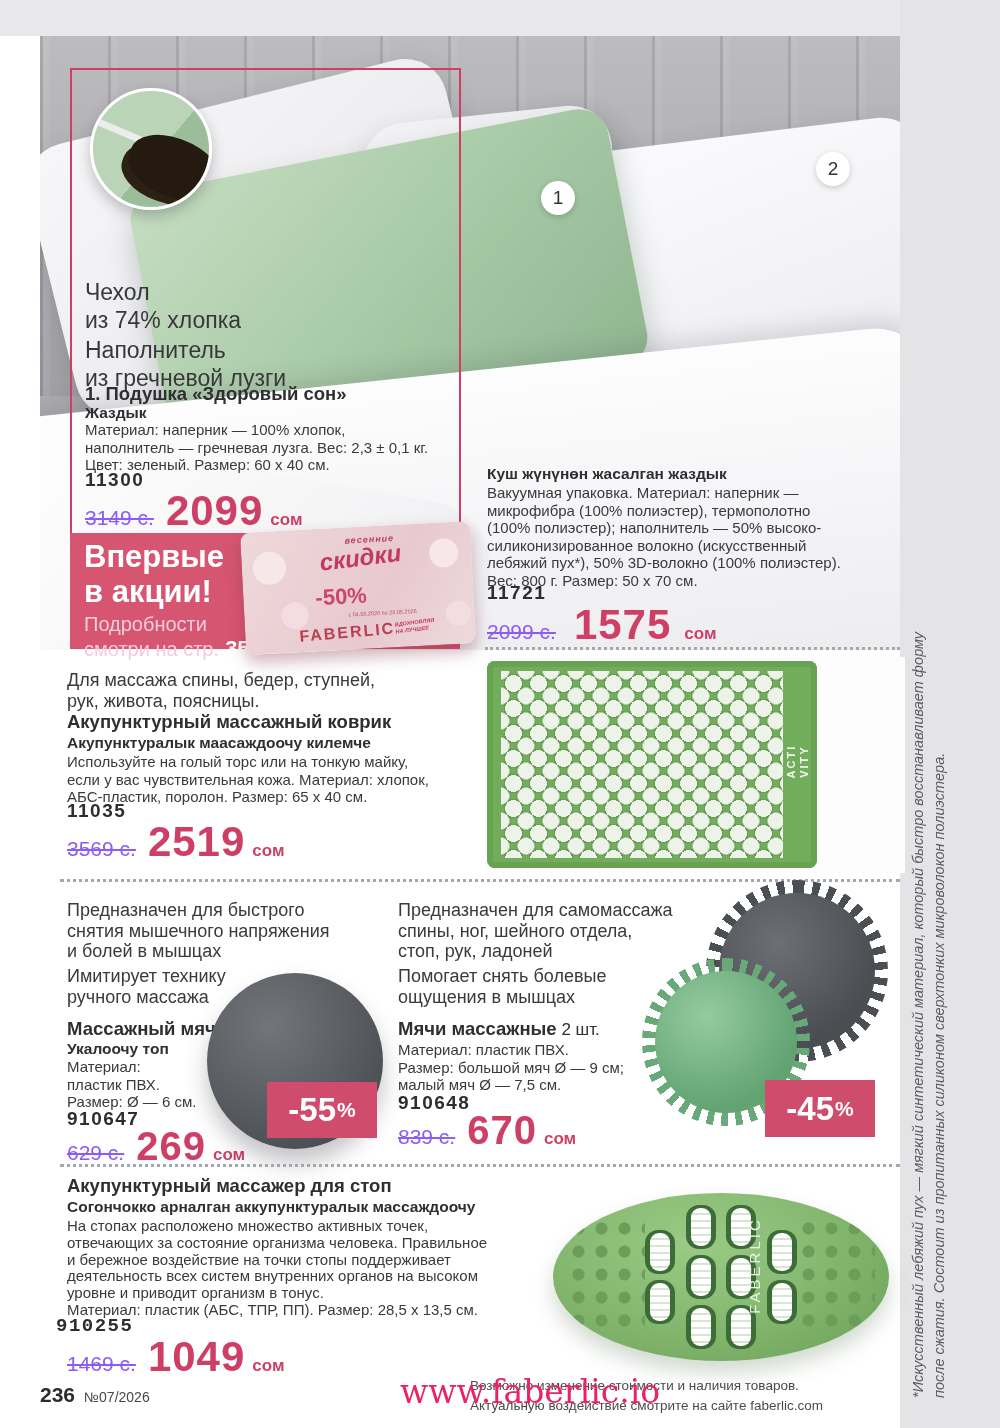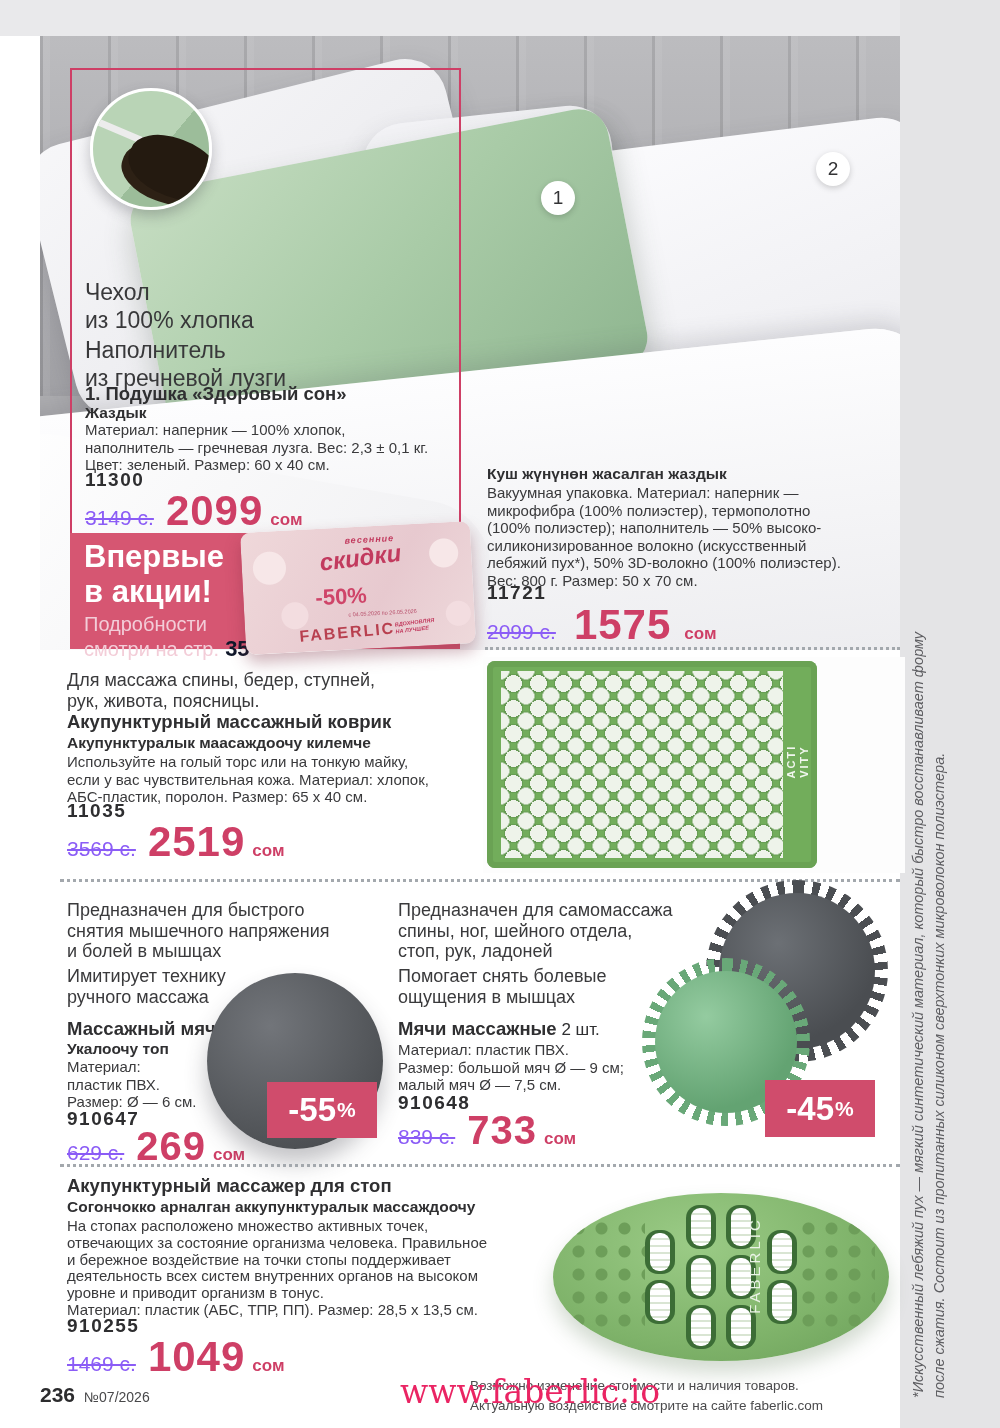--- a/index.html
+++ b/index.html
@@ -48,21 +48,21 @@
   .article{font-weight:bold;font-size:19px;letter-spacing:1.5px;color:#2e2e30;}
   .price-row{display:flex;align-items:baseline;}
   .price-old{font-size:21px;color:#8b5cf6;text-decoration:line-through;text-decoration-thickness:2px;margin-right:12px;}
   .price-new{font-size:42px;font-weight:bold;color:#ce3f66;letter-spacing:1px;}
   .price-cur{font-size:17px;font-weight:bold;color:#ce3f66;margin-left:7px;}
   
   .banner{left:70px;top:533px;width:390px;height:116px;background:#d65672;color:#ffffff;padding:6px 0 0 14px;box-sizing:border-box;}
   .banner .b1{font-size:31px;font-weight:bold;line-height:1.13;}
   .banner .b3{font-size:20px;line-height:1.15;color:#f3cdd8;margin-top:4px;}
   .banner .b4{font-size:20px;color:#f3cdd8;}
-  .banner .b4 b{color:#0f172a;font-size:22px;}
+  .banner .b4 b{color:#ffffff;font-size:22px;}
   .coupon{left:243px;top:527px;width:230px;height:122px;transform:rotate(-3deg);border-radius:10px;
      overflow:hidden;box-shadow:0 8px 16px rgba(120,40,60,.35);
      background:
        radial-gradient(circle at 12% 30%,#f7e7e8 0 16px,rgba(0,0,0,0) 17px),
        radial-gradient(circle at 22% 70%,#f3dde0 0 13px,rgba(0,0,0,0) 14px),
        radial-gradient(circle at 88% 25%,#f7e7e8 0 14px,rgba(0,0,0,0) 15px),
        radial-gradient(circle at 93% 75%,#f3dde0 0 12px,rgba(0,0,0,0) 13px),
        linear-gradient(120deg,#efd8da,#e7c9cf 60%,#eed9db);}
   .coupon .script-sm{position:absolute;left:104px;top:8px;font-size:9px;font-weight:bold;font-style:italic;color:#c23a5e;letter-spacing:1px;}
   .coupon .script-big{position:absolute;left:78px;top:17px;font-size:24px;font-weight:bold;font-style:italic;color:#c23a5e;transform:rotate(-4deg);}
@@ -140,21 +140,21 @@
 
   <div class="abs inset">
     <div class="zip"></div>
     <div class="seeds"></div>
   </div>
 
   <div class="abs marker" style="left:541px;top:181px;">1</div>
   <div class="abs marker" style="left:816px;top:152px;">2</div>
 
   <div class="abs hero-label ml" style="left:85px;top:278px;">Чехол
-из 100% хлопка</div>
+из 74% хлопка</div>
   <div class="abs hero-label ml" style="left:85px;top:336px;">Наполнитель
 из гречневой лузги</div>
 
   <div class="abs sec-title" style="left:85px;top:383px;">1. Подушка «Здоровый сон»</div>
   <div class="abs sec-sub" style="left:85px;top:404px;">Жаздык</div>
   <div class="abs body-txt ml" style="left:85px;top:421px;width:385px;">Материал: наперник — 100% хлопок,
 наполнитель — гречневая лузга. Вес: 2,3 ± 0,1 кг.
 Цвет: зеленый. Размер: 60 х 40 см.</div>
   <div class="abs article" style="left:85px;top:469px;">11300</div>
   <div class="abs price-row" style="left:85px;top:487px;">
@@ -247,21 +247,21 @@
 стоп, рук, ладоней</div>
   <div class="abs intro-txt ml" style="left:398px;top:966px;">Помогает снять болевые
 ощущения в мышцах</div>
   <div class="abs sec-title" style="left:398px;top:1018px;"><span>Мячи массажные</span><span style="font-weight:normal;font-size:17px;"> 2 шт.</span></div>
   <div class="abs body-txt ml" style="left:398px;top:1041px;width:330px;">Материал: пластик ПВХ.
 Размер: большой мяч Ø — 9 см;
 малый мяч Ø — 7,5 см.</div>
   <div class="abs article" style="left:398px;top:1092px;">910648</div>
   <div class="abs price-row" style="left:398px;top:1108px;">
     <span class="price-old">839 с.</span>
-    <span class="price-new" style="font-size:40px;">733</span>
+    <span class="price-new" style="font-size:40px;">670</span>
     <span class="price-cur">сом</span>
   </div>
   <div class="abs spiky spiky-dark">
       <div class="core"></div>
     </div>
   <div class="abs spiky spiky-green">
       <div class="core"></div>
     </div>
   <div class="abs badge" style="left:765px;top:1080px;width:110px;height:57px;">
     <span class="pv">-45</span>
@@ -271,21 +271,21 @@
   <div class="abs dots" style="left:60px;top:1164px;width:840px;"></div>
 
   <div class="abs sec-title" style="left:67px;top:1175px;">Акупунктурный массажер для стоп</div>
   <div class="abs sec-sub" style="left:67px;top:1198px;">Согончокко арналган аккупунктуралык массаждоочу</div>
   <div class="abs body-txt ml" style="left:67px;top:1218px;width:475px;line-height:16.8px;">На стопах расположено множество активных точек,
 отвечающих за состояние организма человека. Правильное
 и бережное воздействие на точки стопы поддерживает
 деятельность всех систем внутренних органов на высоком
 уровне и приводит организм в тонус.
 Материал: пластик (АБС, ТПР, ПП). Размер: 28,5 х 13,5 см.</div>
-  <div class="abs article" style="left:67px;top:1315px;">910255</div>
+  <div class="abs article" style="left:56px;top:1315px;font-family:Liberation Mono, monospace;">910255</div>
   <div class="abs price-row" style="left:67px;top:1333px;">
     <span class="price-old">1469 с.</span>
     <span class="price-new">1049</span>
     <span class="price-cur">сом</span>
   </div>
 
   <div class="abs massager">
     <div class="bumps bumps-l"></div>
     <div class="bumps bumps-r"></div>
     <div class="rollers">

